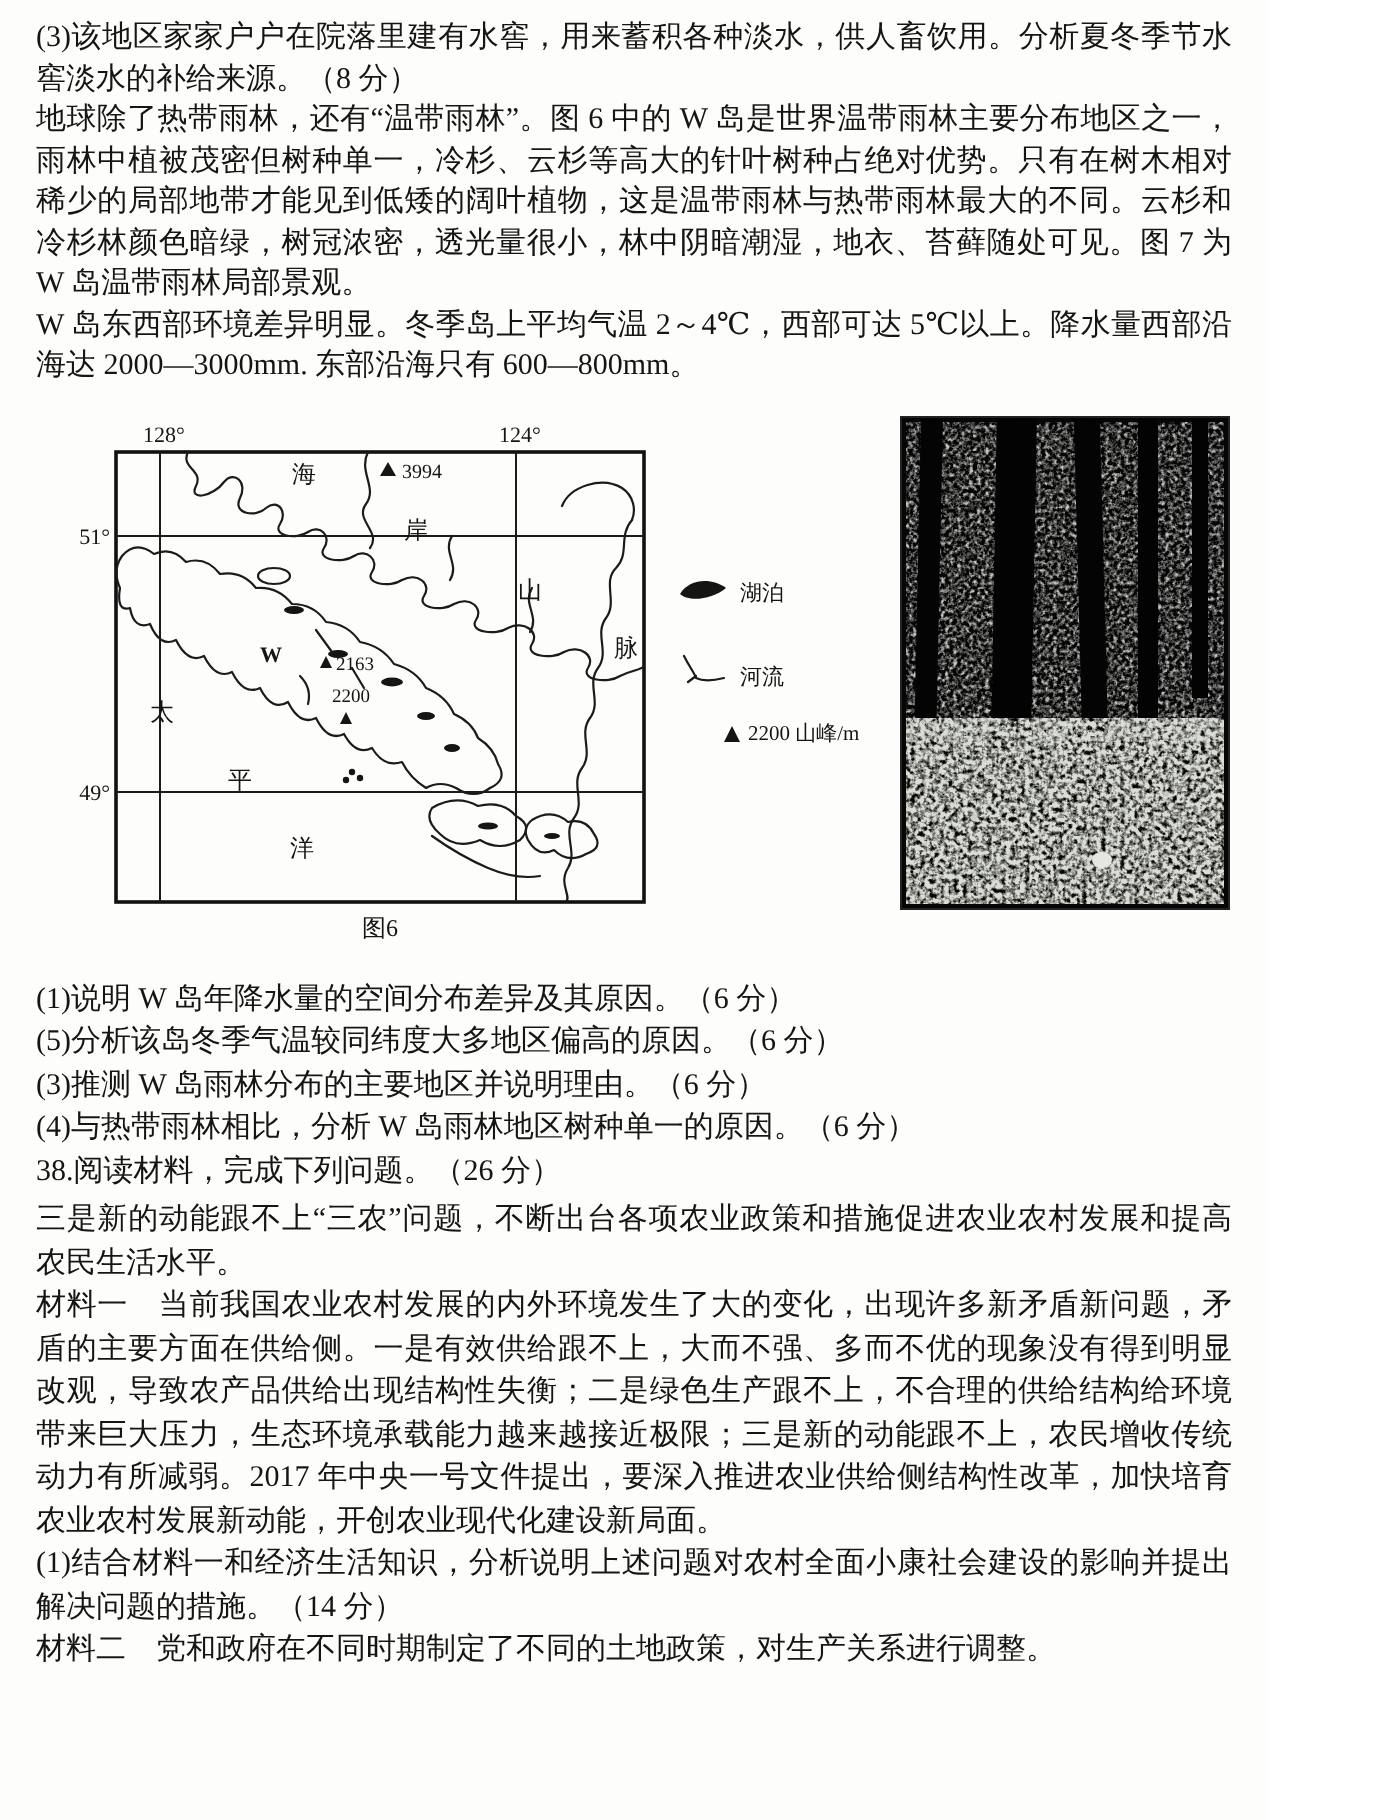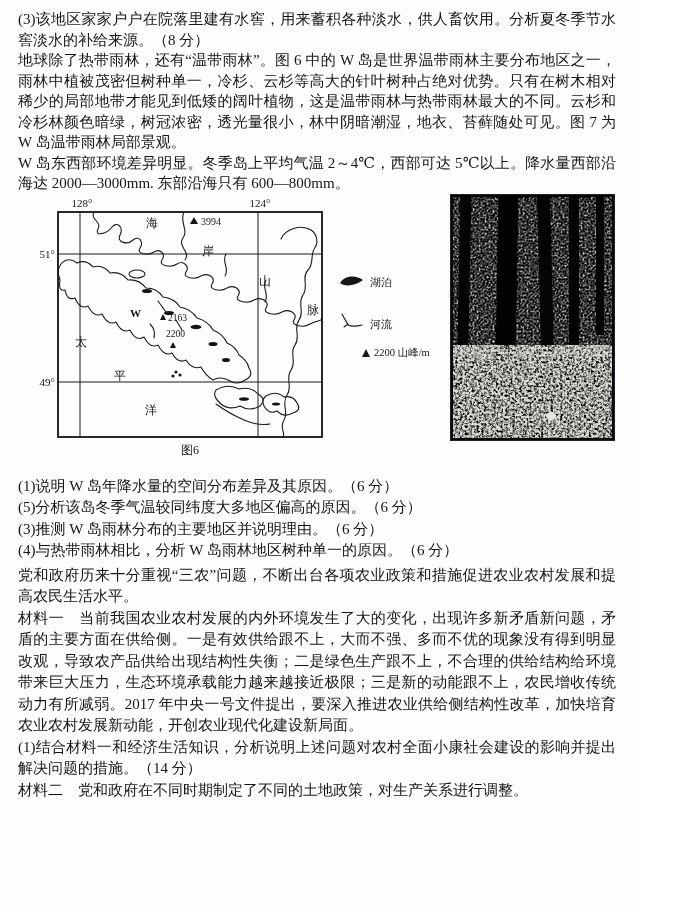--- a/index.html
+++ b/index.html
@@ -24,20 +24,21 @@
     font-size:15px;
     line-height:21.5px;
     text-align:justify;
     margin:0;
     word-break:break-all;
   }
   .q37-header{margin-top:54px;}
   .figs{
     display:flex;
     align-items:flex-start;
+    margin-top:14px;
     margin-left:12px;
   }
   .map-svg{display:block;}
   .photo-wrap{margin-left:0px;width:165px;}
   .photo-svg{display:block;border:1px solid #222;}
   .photo-caption{
     text-align:center;
     font-size:14px;
     margin-top:3px;
     letter-spacing:1px;
@@ -168,20 +169,21 @@
         <circle cx="132" cy="188" r="1.4" fill="#c7c7c2"></circle>
       </svg>
     </div>
   </div>
 
   <div class="qblock">
     <p class="t2">(1)说明 W 岛年降水量的空间分布差异及其原因。（6 分）</p>
     <p class="t2">(5)分析该岛冬季气温较同纬度大多地区偏高的原因。（6 分）</p>
     <p class="t2">(3)推测 W 岛雨林分布的主要地区并说明理由。（6 分）</p>
     <p class="t2">(4)与热带雨林相比，分析 W 岛雨林地区树种单一的原因。（6 分）</p>
+    <p class="t2">38.阅读材料，完成下列问题。（26 分）</p>
   </div>
 
-  <p class="t2 q38-intro">党和政府历来十分重视“三农”问题，不断出台各项农业政策和措施促进农业农村发展和提高农民生活水平。</p>
+  <p class="t2 q38-intro">三是新的动能跟不上“三农”问题，不断出台各项农业政策和措施促进农业农村发展和提高农民生活水平。</p>
   <p class="t2">材料一　当前我国农业农村发展的内外环境发生了大的变化，出现许多新矛盾新问题，矛盾的主要方面在供给侧。一是有效供给跟不上，大而不强、多而不优的现象没有得到明显改观，导致农产品供给出现结构性失衡；二是绿色生产跟不上，不合理的供给结构给环境带来巨大压力，生态环境承载能力越来越接近极限；三是新的动能跟不上，农民增收传统动力有所减弱。2017 年中央一号文件提出，要深入推进农业供给侧结构性改革，加快培育农业农村发展新动能，开创农业现代化建设新局面。</p>
   <p class="t2">(1)结合材料一和经济生活知识，分析说明上述问题对农村全面小康社会建设的影响并提出解决问题的措施。（14 分）</p>
   <p class="t2">材料二　党和政府在不同时期制定了不同的土地政策，对生产关系进行调整。</p>
 
 </div>
 
 </body></html>

